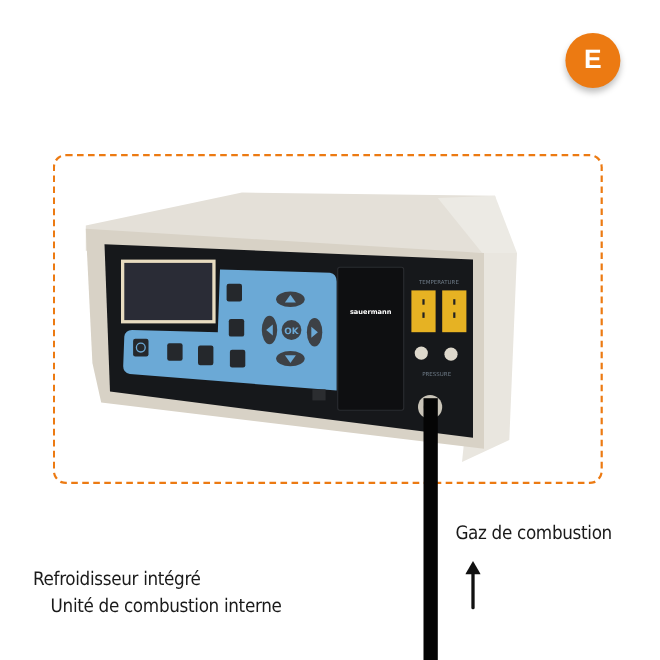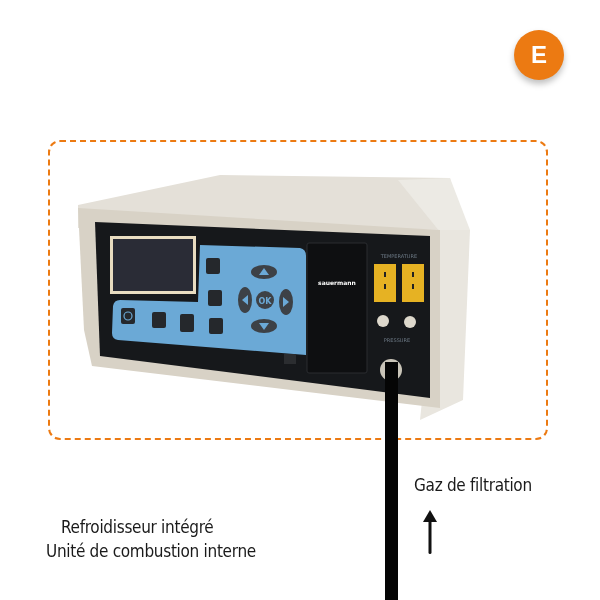--- a/index.html
+++ b/index.html
@@ -74,15 +74,15 @@
   <rect x="284" y="354" width="12" height="10" fill="#2b2d30"></rect>
 </svg>
 
 <div class="tube"></div>
 
 <svg class="arrow" viewBox="0 0 14 44" xmlns="http://www.w3.org/2000/svg">
   <polygon points="7,0 0,12 14,12" fill="#111"></polygon>
   <rect x="5.5" y="10" width="3" height="34" rx="1.5" fill="#111"></rect>
 </svg>
 
-<div class="label" style="left:414px; top:474px;">Gaz de filtration</div>
-<div class="label" style="left:61px; top:516px;">Refroidisseur intégré</div>
+<div class="label" style="left:414px; top:474px;">Gaz de combustion</div>
+<div class="label" style="left:30px; top:516px;">Refroidisseur intégré</div>
 <div class="label" style="left:46px; top:540px;">Unité de combustion interne</div>
 
 </body></html>

